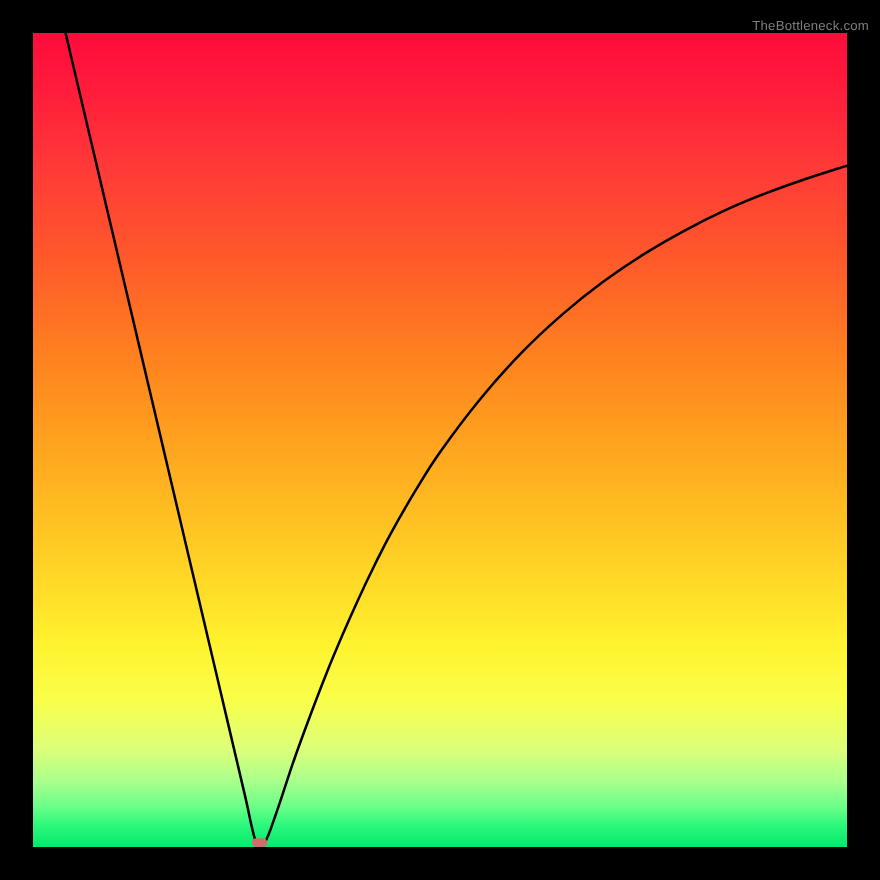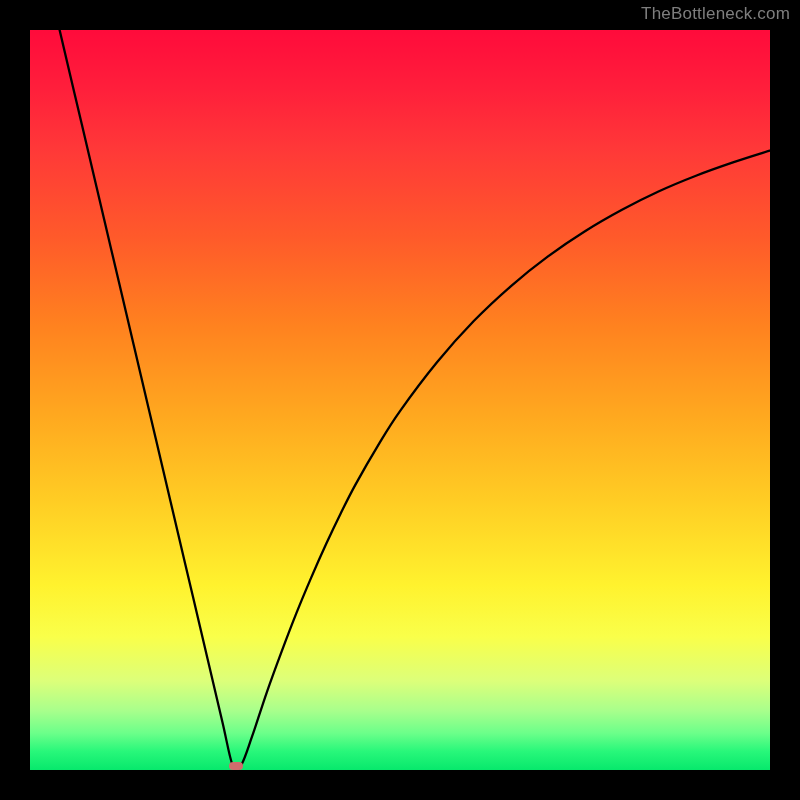--- a/index.html
+++ b/index.html
@@ -43,24 +43,24 @@
   .curve {
     position: absolute;
     left: 0;
     top: 0;
     width: 740px;
     height: 740px;
     pointer-events: none;
   }
   .watermark {
     position: absolute;
-    top: 4px;
+    top: 16px;
     right: 10px;
     color: #7e7e7e;
-    font-size: 17px;
+    font-size: 12px;
     letter-spacing: 0.2px;
     font-weight: 500;
   }
   .marker {
     position: absolute;
     width: 14px;
     height: 8px;
     background: #cf6d6d;
     border-radius: 4px / 4px;
     transform: translate(-50%, -50%);

